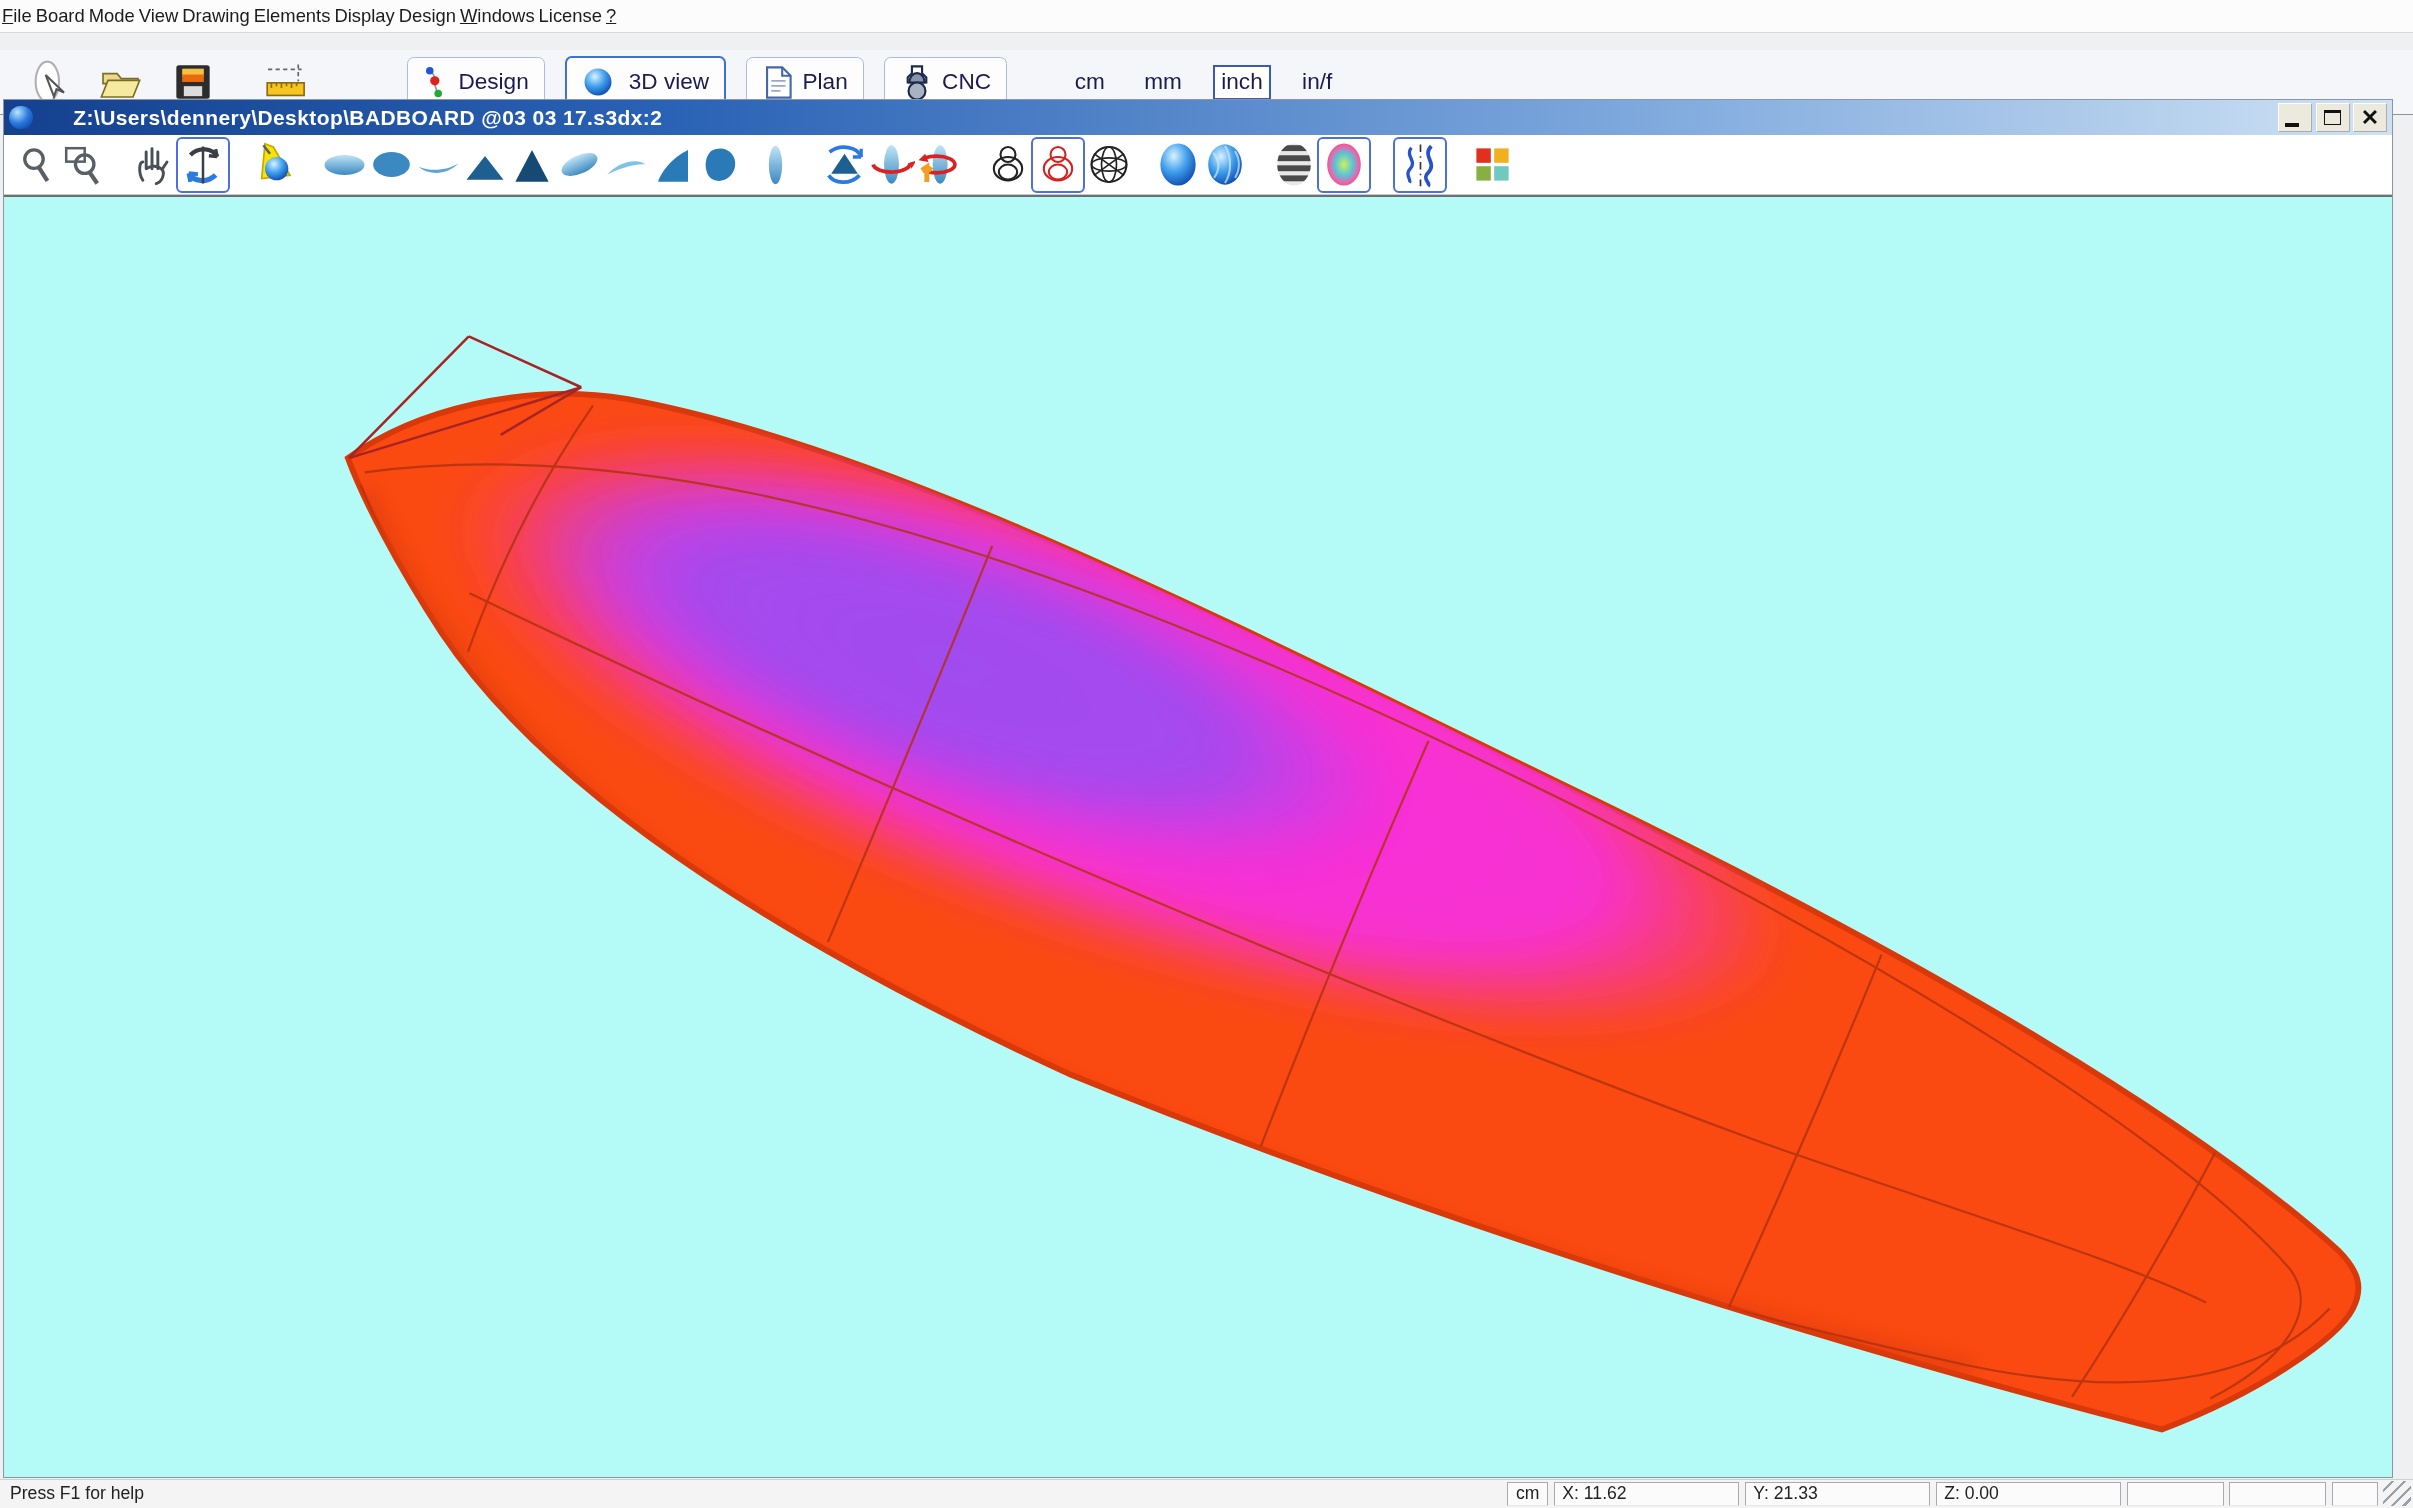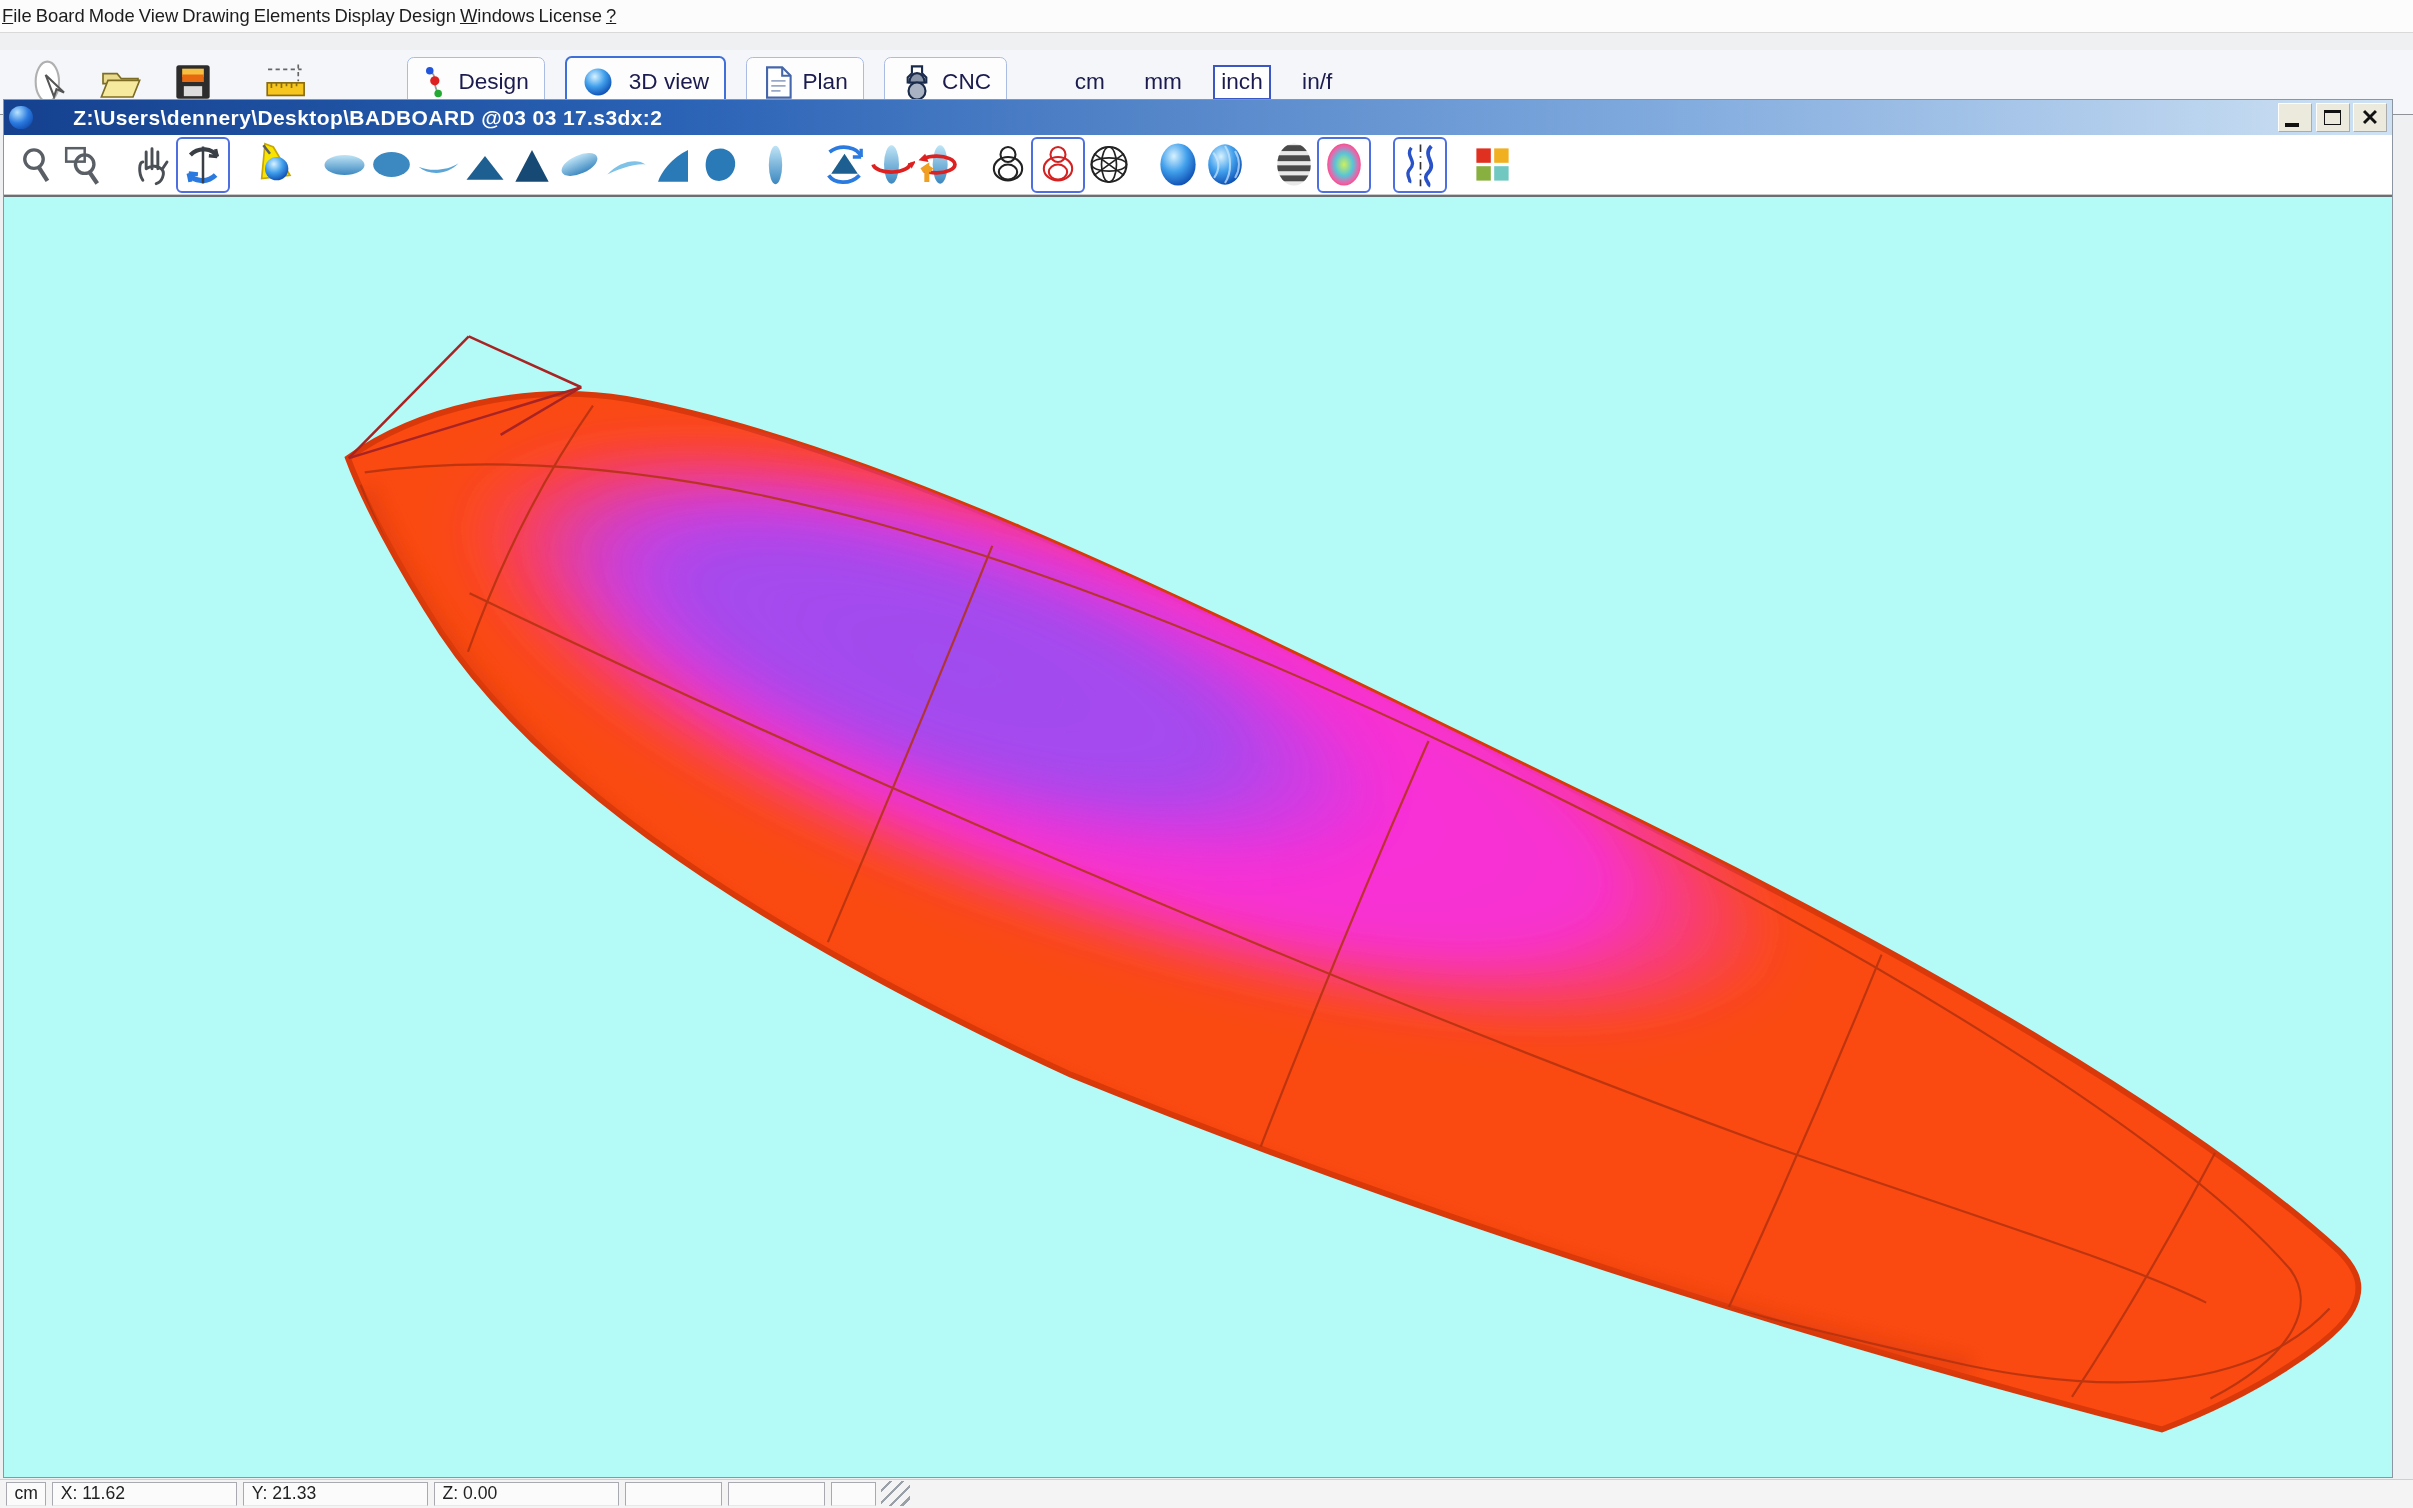--- a/index.html
+++ b/index.html
@@ -431,20 +431,21 @@
         <path d="M 554 167 L 411 313"></path>
         <path d="M 554 167 L 688 228"></path>
         <path d="M 411 313 L 688 228"></path>
         <path d="M 688 228 L 592 285"></path>
       </g>
     </svg>
   </div>
 </div>
 
 <div class="statusbar">
+  <span class="help">Press F1 for help</span>
   <div class="sfield">cm</div>
   <div class="sfield w-big">X: 11.62</div>
   <div class="sfield w-big">Y: 21.33</div>
   <div class="sfield w-big">Z: 0.00</div>
   <div class="sfield w-mid"></div>
   <div class="sfield w-mid"></div>
   <div class="sfield w-sm"></div>
   <div class="grip"></div>
 </div>
 

